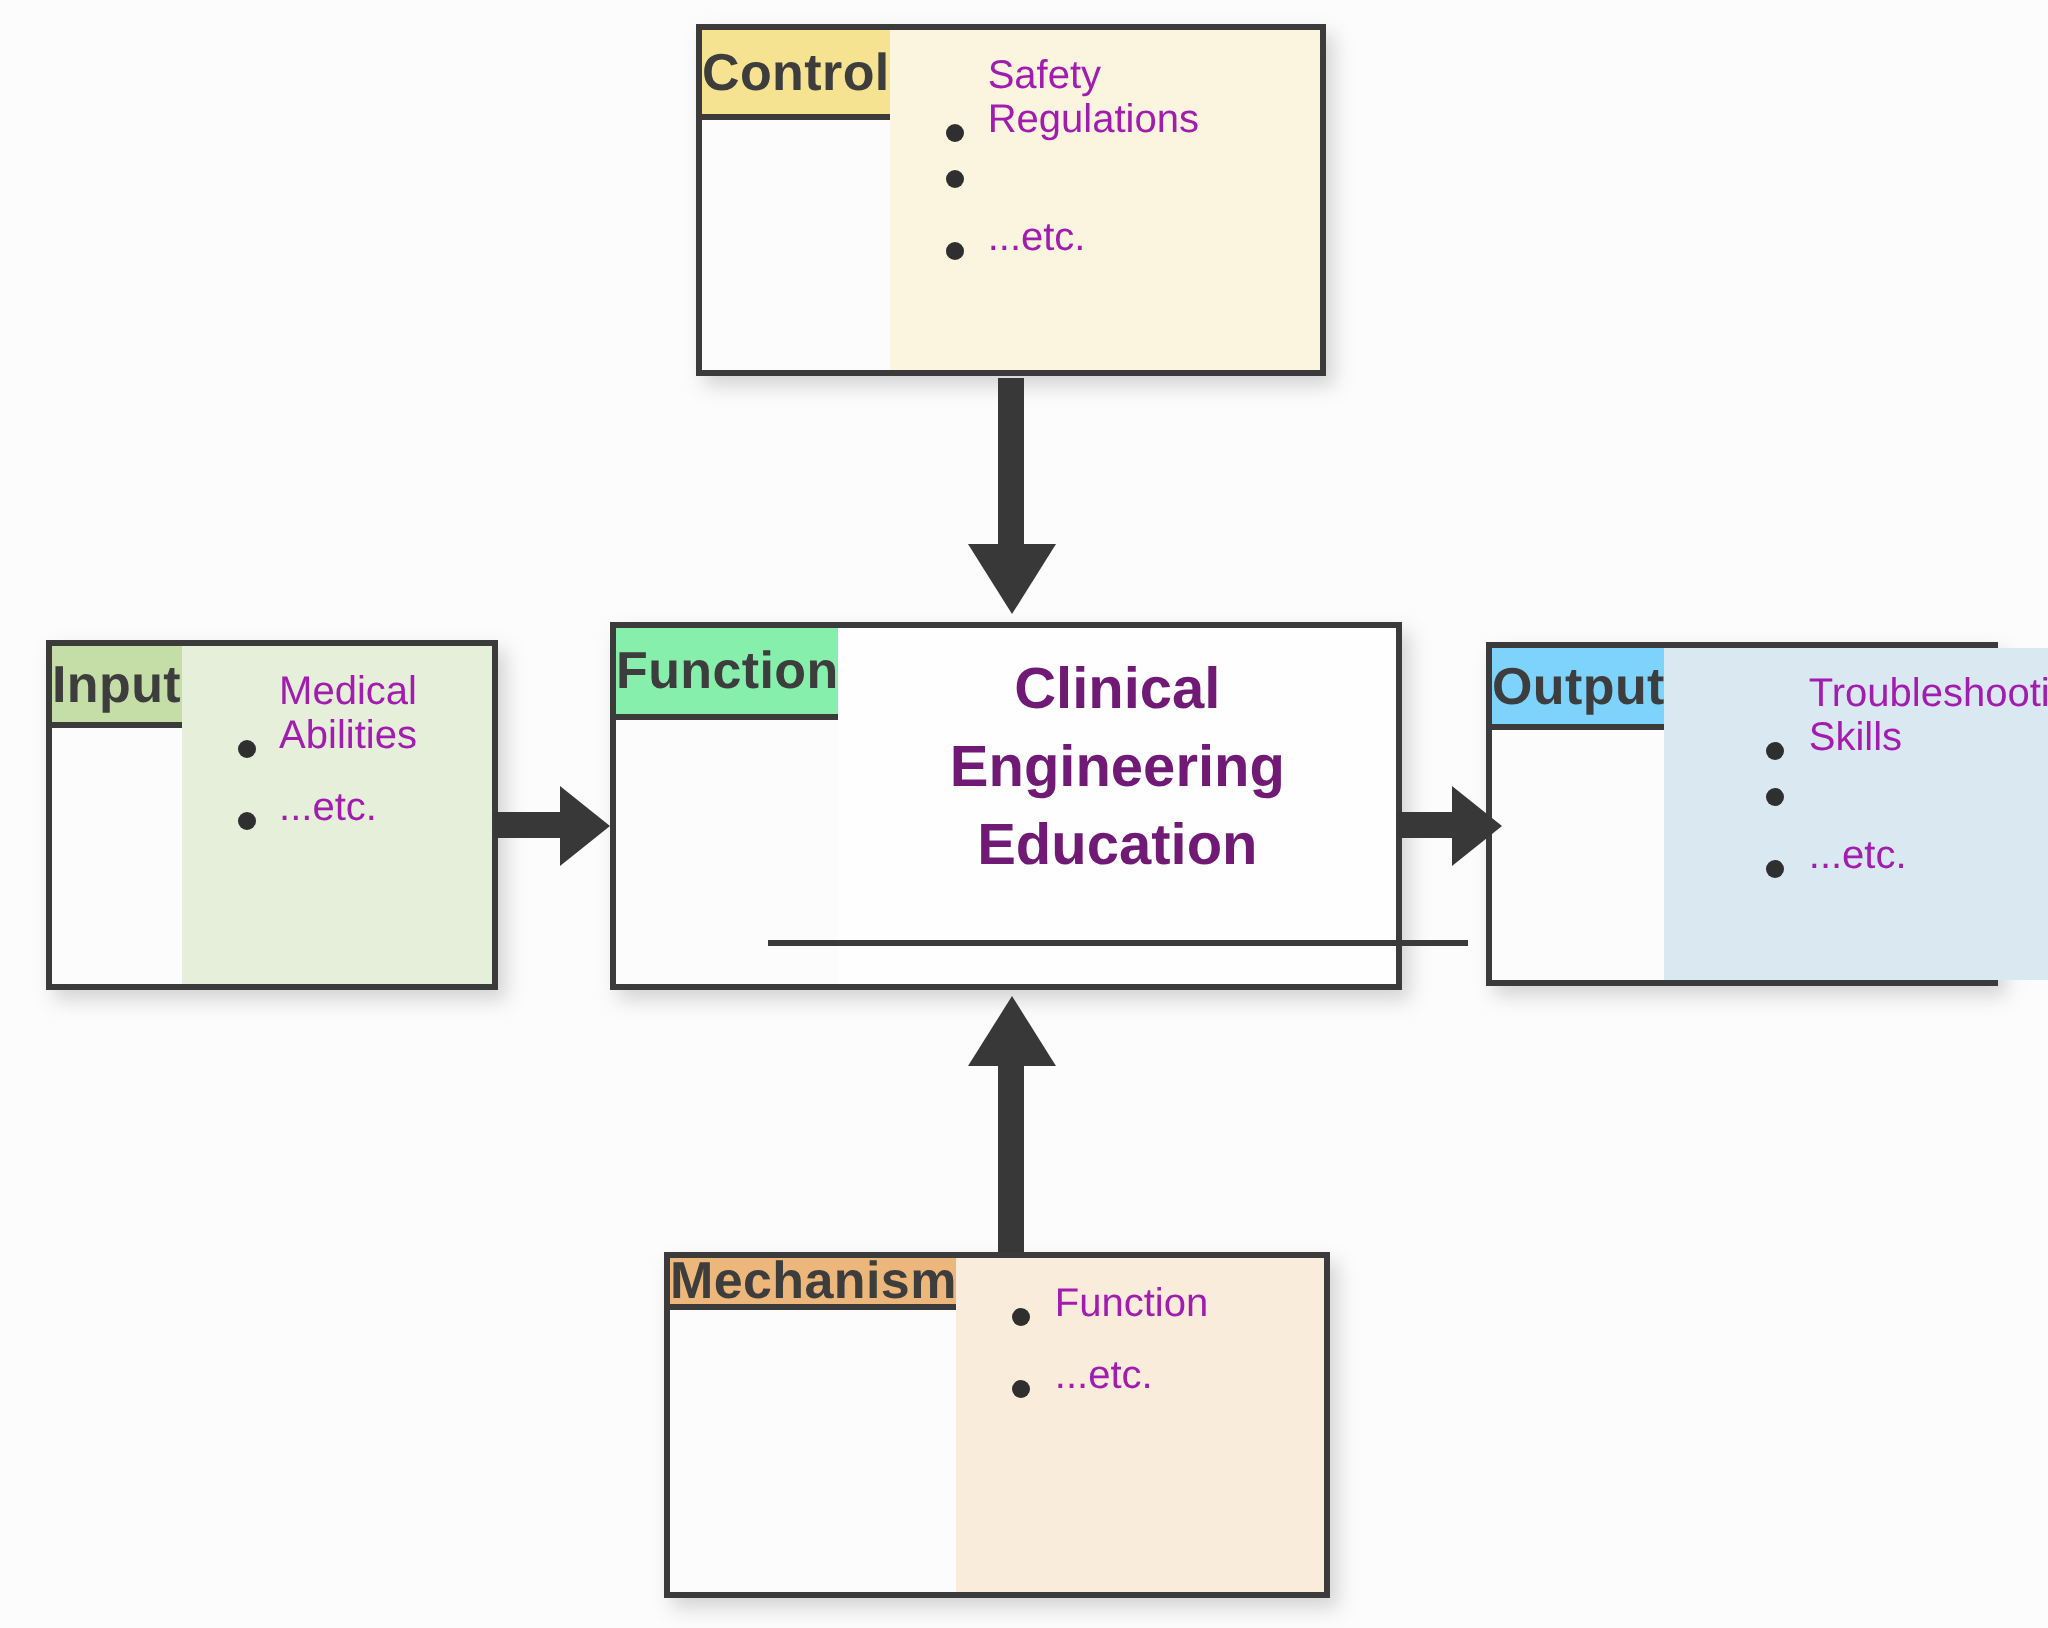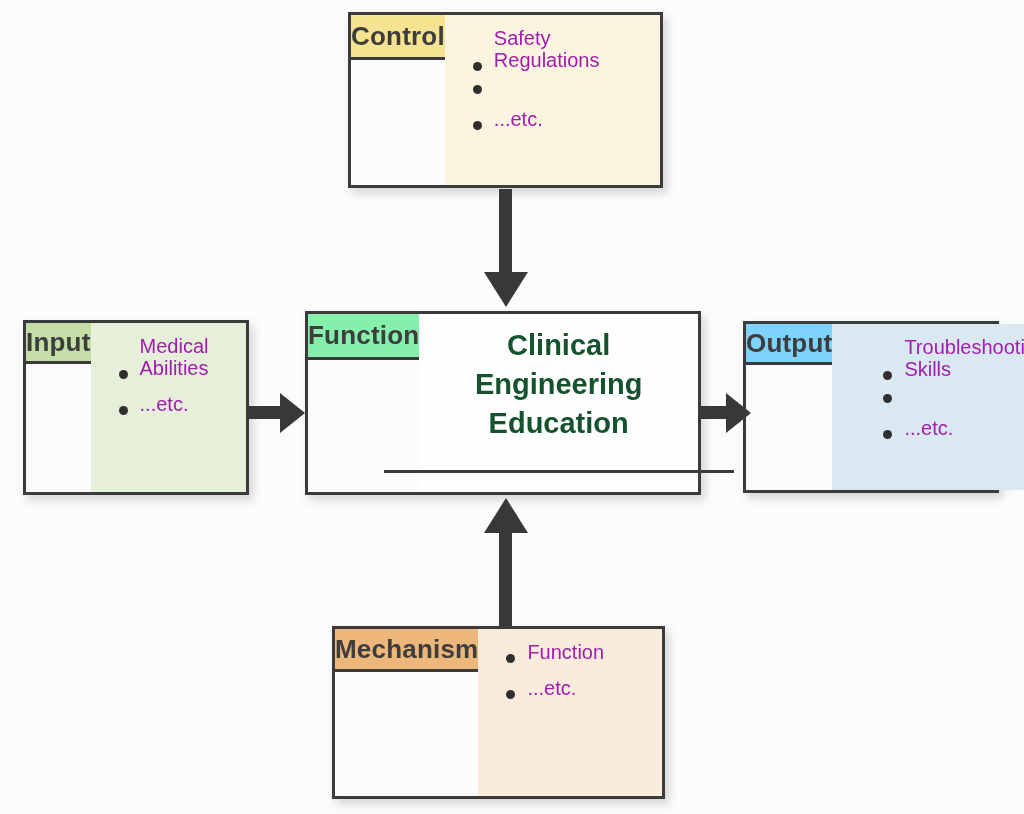--- a/index.html
+++ b/index.html
@@ -61,28 +61,28 @@
   
   #box-control   { left: 348px; top: 12px;  width: 315px; height: 176px; }
   #box-control   .box-header { height: 45px; }
   #box-input     { left: 23px;  top: 320px; width: 226px; height: 175px; }
   #box-input     .box-header { height: 41px; }
   #box-function  { left: 305px; top: 311px; width: 396px; height: 184px; }
   #box-function  .box-header { height: 46px; }
   #box-output    { left: 743px; top: 321px; width: 256px; height: 172px; }
   #box-output    .box-header { height: 41px; }
   #box-mechanism { left: 332px; top: 626px; width: 333px; height: 173px; }
-  #box-mechanism .box-header { height: 43px; }
+  #box-mechanism .box-header { height: 26px; }
 
   #box-function .function-content {
     padding: 12px 16px 0 16px;
     text-align: center;
     font-size: 29px;
     font-weight: bold;
-    color: #14532d;
+    color: #701a75;
     line-height: 1.35;
   }
   #box-function .function-underline {
     position: absolute;
     left: 50%;
     transform: translateX(-50%);
     bottom: 19px;
     width: 350px;
     height: 3px;
     background: #3b3b3b;

